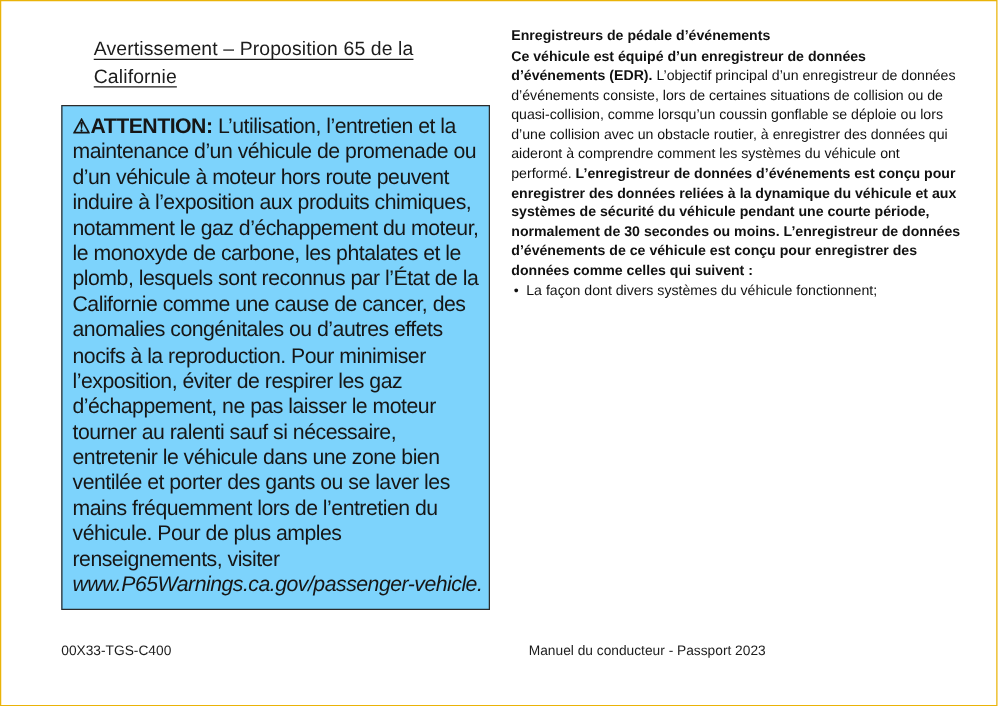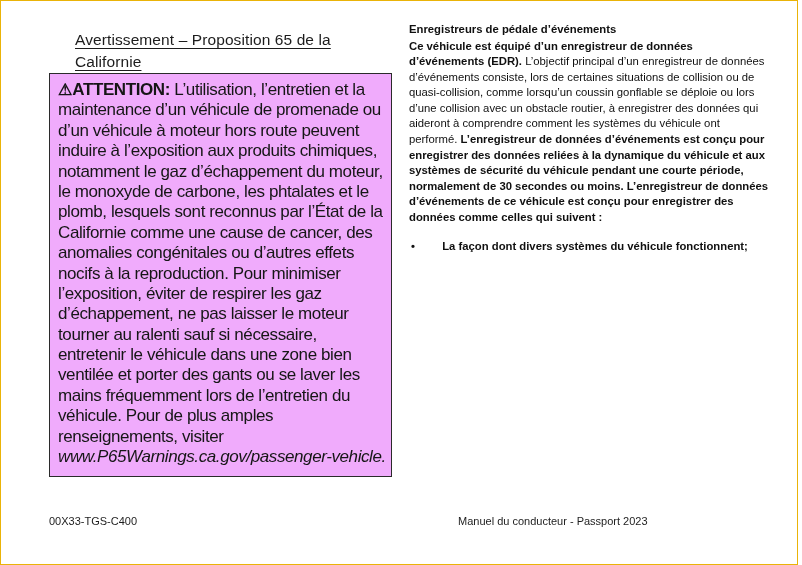--- a/index.html
+++ b/index.html
@@ -21,58 +21,58 @@
   
   .title {
     position:absolute; left:74px; top:28px;
     font-size:15.5px; font-weight:400;
     line-height:1.45; color:#1c1c1c;
     letter-spacing:0.1px;
   }
   .title .u { text-decoration:underline; text-underline-offset:3px; }
 
   .warning-box {
-    position:absolute; left:48px; top:72px;
+    position:absolute; left:48px; top:83px;
     width:343px; min-height:404px;
     border:1.5px solid #2b2b2b;
     padding:6px 3px 8px 8px;
-    background:#f0abfc;
+    background:#7dd3fc;
   }
   .warning-text {
     font-size:17px; line-height:1.2;
     letter-spacing:-0.4px;
     color:#161616;
     text-align:left;
   }
   .warn-icon { font-weight:700; font-size:16px; letter-spacing:0; }
 
   
   .col-right {
     position:absolute; left:408px; top:21px;
     width:360px;
     font-size:11.3px; line-height:1.38;
     color:#101010;
   }
   .edr-heading {
     font-size:11.3px; font-weight:700;
     margin-bottom:1px;
   }
-  .edr-paragraph { margin-bottom:13px; }
-  .edr-list { list-style:none; font-weight:700;text-align:center; }
+  .edr-paragraph { margin-bottom:0; }
+  .edr-list { list-style:none; font-weight:400; }
   .edr-list li { position:relative; padding-left:12px; }
   .edr-list li::before { content:"\2022"; position:absolute; left:2px; }
 
   
   .footer {
     position:absolute; left:0; top:514px;
     width:802px; height:20px;
     font-size:11px; color:#1d1d1d;
   }
   .footer .part   { position:absolute; left:48px;  top:0; }
-  .footer .center { position:absolute; left:429px; top:0;padding-left:28px; }
+  .footer .center { position:absolute; left:394px; top:0;padding-left:28px; }
 </style>
 </head>
 <body>
 
 <div class="page">
 
   <h1 class="title">
     <span class="u">Avertissement – Proposition 65 de la</span><br>
     <span class="u">Californie</span>
   </h1>

